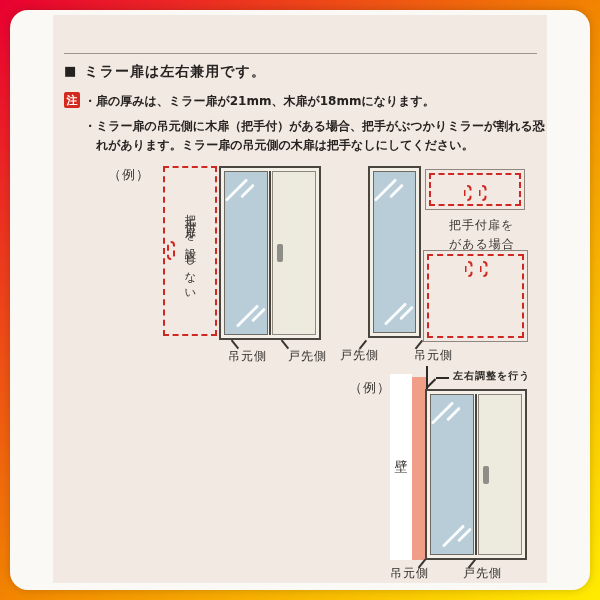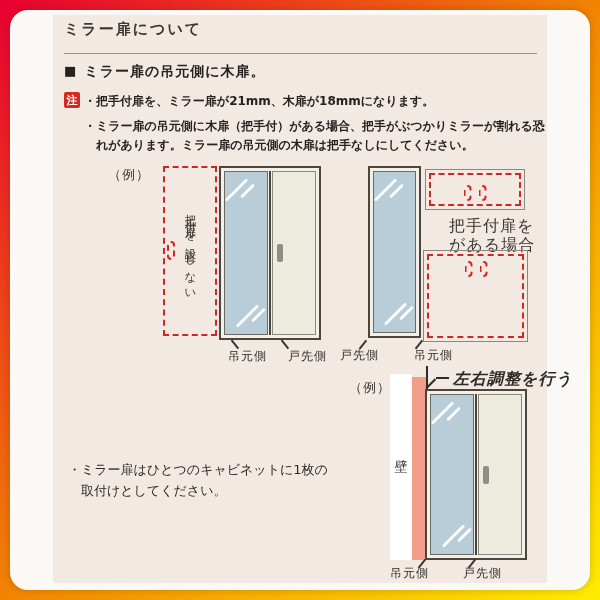--- a/index.html
+++ b/index.html
@@ -43,21 +43,21 @@
   .phh { border:2px dashed #cf2822; border-radius:4px; background:transparent; }
   .ph-1 { position:absolute; left:2px; top:73px; width:8px; height:19px; }
   .cabinet { border:1.5px solid #8d877f; padding:3px; background:transparent; }
   .cab-a { left:425px; top:169px; width:100px; height:41px; }
   .cab-b { left:423px; top:250px; width:105px; height:92px; }
   .dashed-inner { position:relative; width:100%; height:100%; border:2px dashed #cf2822; }
   .hpair { position:absolute; left:50%; transform:translateX(-50%); display:flex; gap:7px; }
   .hpair .phh { width:8px; height:16px; }
   .hpair-bottom { bottom:3px; }
   .hpair-top { top:5px; }
-  .phantom-label2 { left:449px; top:216px; font-size:16px; line-height:19px; font-weight:500; letter-spacing:1px; color:#3a3531; }
+  .phantom-label2 { left:449px; top:216px; font-size:12px; line-height:19px; font-weight:500; letter-spacing:1px; color:#3a3531; }
 
   
   .door { position:absolute; border:2px solid #4a453f; background:#f5f0e7; padding:3px; display:flex; }
   .door-1 { left:219px; top:166px; width:102px; height:174px; }
   .door-2 { left:368px; top:166px; width:53px; height:172px; }
   .door-3 { left:425px; top:389px; width:102px; height:171px; }
   .mirror { position:relative; flex:1; background:#b8cdd8; border:1px solid #6e6962; overflow:hidden; }
   .divider { width:2px; background:#4a453f; margin:0 1px; }
   .wood { position:relative; flex:1; background:#edebdd; border:1px solid #8d877f; }
   .handle { position:absolute; left:4px; top:50%; margin-top:-9px; width:6px; height:18px; background:#8f8d88; border-radius:2px; }
@@ -79,38 +79,37 @@
   .b0 { top:377px; }
   .b1 { top:459px; }
 
   
   .wall { left:390px; top:374px; width:22px; height:186px; background:#ffffff;
           display:flex; align-items:center; justify-content:center; font-size:13px; color:#2e2a26; }
   .salmon { left:412px; top:377px; width:15px; height:183px; background:#f09e88; }
   .guide { left:426px; top:366px; width:2px; height:25px; background:#2e2a26; }
   .ann-diag { left:430px; top:377px; width:1.5px; height:13px; background:#2e2a26; transform:rotate(45deg); }
   .ann-line { left:436px; top:377px; width:13px; height:1.5px; background:#2e2a26; }
-  .adjust { left:453px; top:369px; font-size:16px; font-weight:600; letter-spacing:1px; color:#2e2a26;font-style:italic; }
+  .adjust { left:453px; top:369px; font-size:10px; font-weight:600; letter-spacing:1px; color:#2e2a26; }
 </style>
 </head>
 <body>
 
 <div class="scene">
   <div class="card"></div>
   <div class="panel"></div>
 
-  <div class="abs title">ミラー扉について</div>
   <div class="abs rule"></div>
 
   <div class="abs intro">
-    <span class="sq">■</span><span>ミラー扉の吊元側に木扉。</span>
+    <span class="sq">■</span><span>ミラー扉は左右兼用です。</span>
   </div>
 
   <div class="abs note-badge">注</div>
-  <div class="abs note-text note-0">・把手付扉を、ミラー扉が21mm、木扉が18mmになります。</div>
+  <div class="abs note-text note-0">・扉の厚みは、ミラー扉が21mm、木扉が18mmになります。</div>
   <div class="abs note-text note-1">・ミラー扉の吊元側に木扉（把手付）がある場合、把手がぶつかりミラーが割れる恐れがあります。ミラー扉の吊元側の木扉は把手なしにしてください。</div>
 
   <div class="abs ex ex1">（例）</div>
 
   <div class="abs phantom-1">
     <div class="vtext">把手付扉を設置しない</div>
     <span class="phh ph-1"></span>
   </div>
 
   <div class="door door-1">
@@ -157,21 +156,20 @@
         <span class="phh"></span>
         <span class="phh"></span>
       </div>
     </div>
   </div>
   <span class="tick tf" style="left:362px; top:339px;"></span>
   <div class="dlabel" style="left:340px; top:347px;">戸先側</div>
   <span class="tick tf" style="left:418px; top:339px;"></span>
   <div class="dlabel" style="left:414px; top:347px;">吊元側</div>
 
-  <div class="bullet b1">・ミラー扉はひとつのキャビネットに1枚の取付けとしてください。</div>
   <div class="abs ex ex2">（例）</div>
 
   <div class="abs wall">
     <span>壁</span>
   </div>
   <div class="abs salmon"></div>
   <div class="abs guide"></div>
   <span class="abs ann-diag"></span>
   <span class="abs ann-line"></span>
   <div class="abs adjust">左右調整を行う</div>

